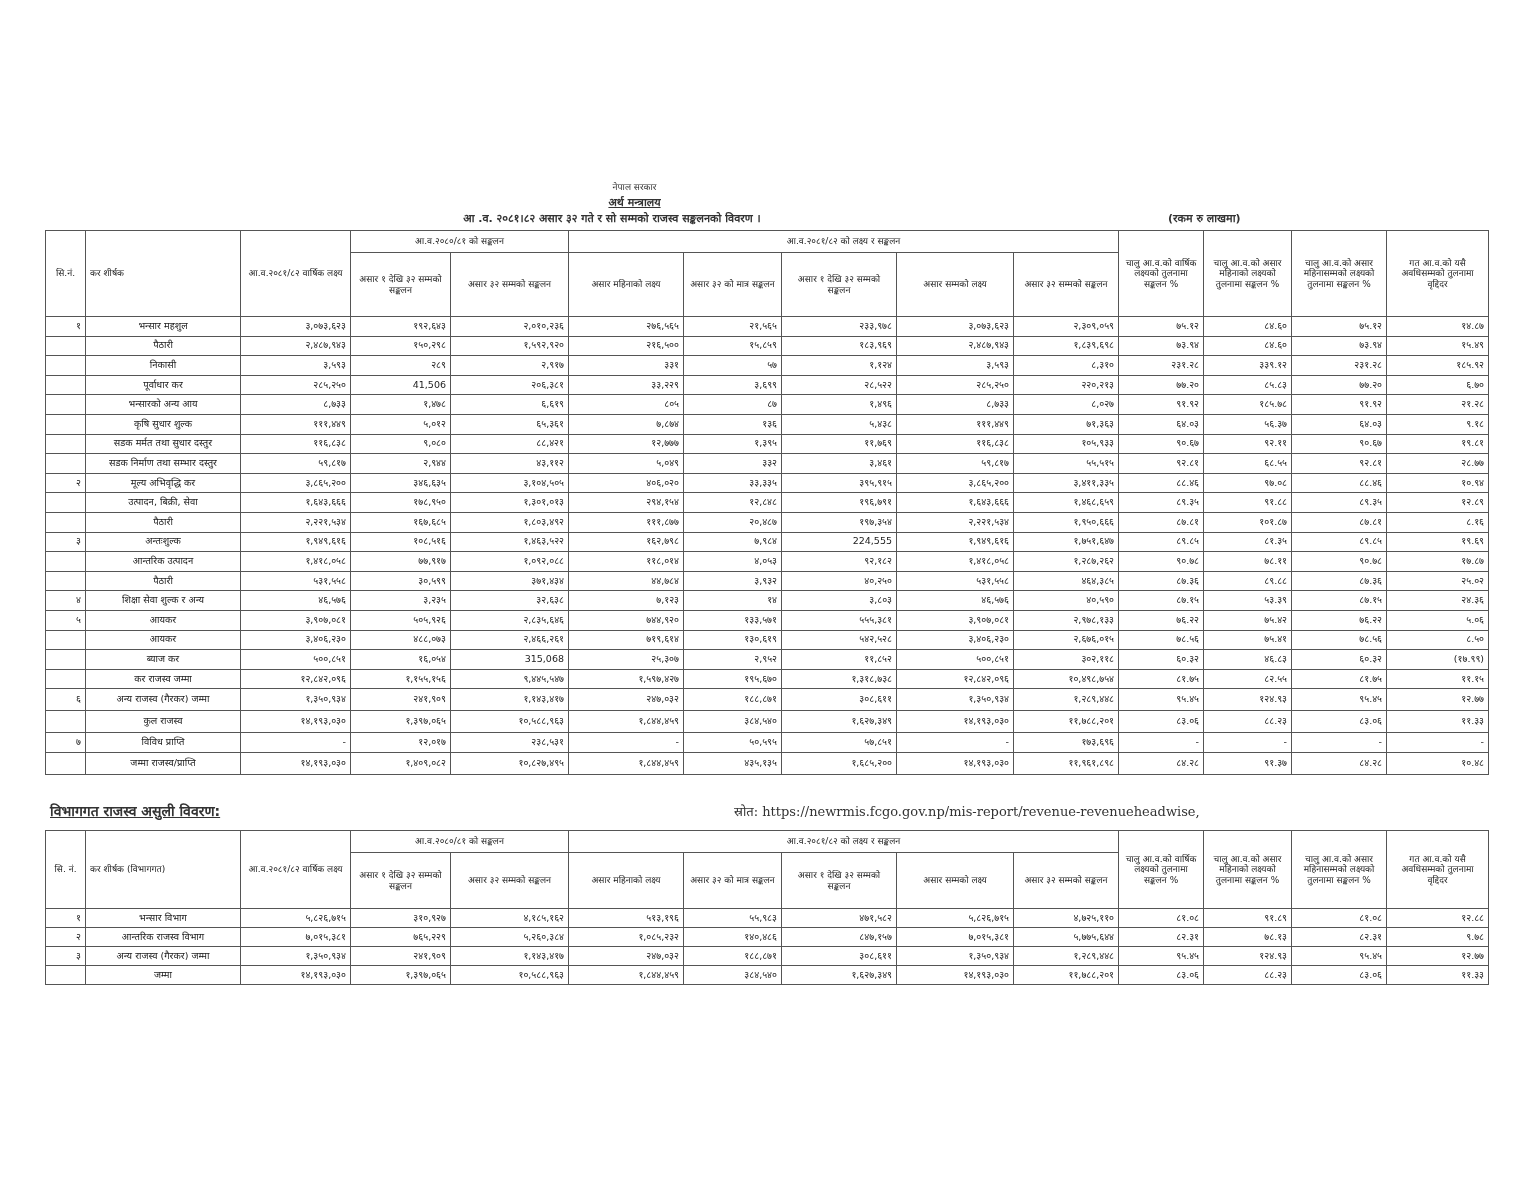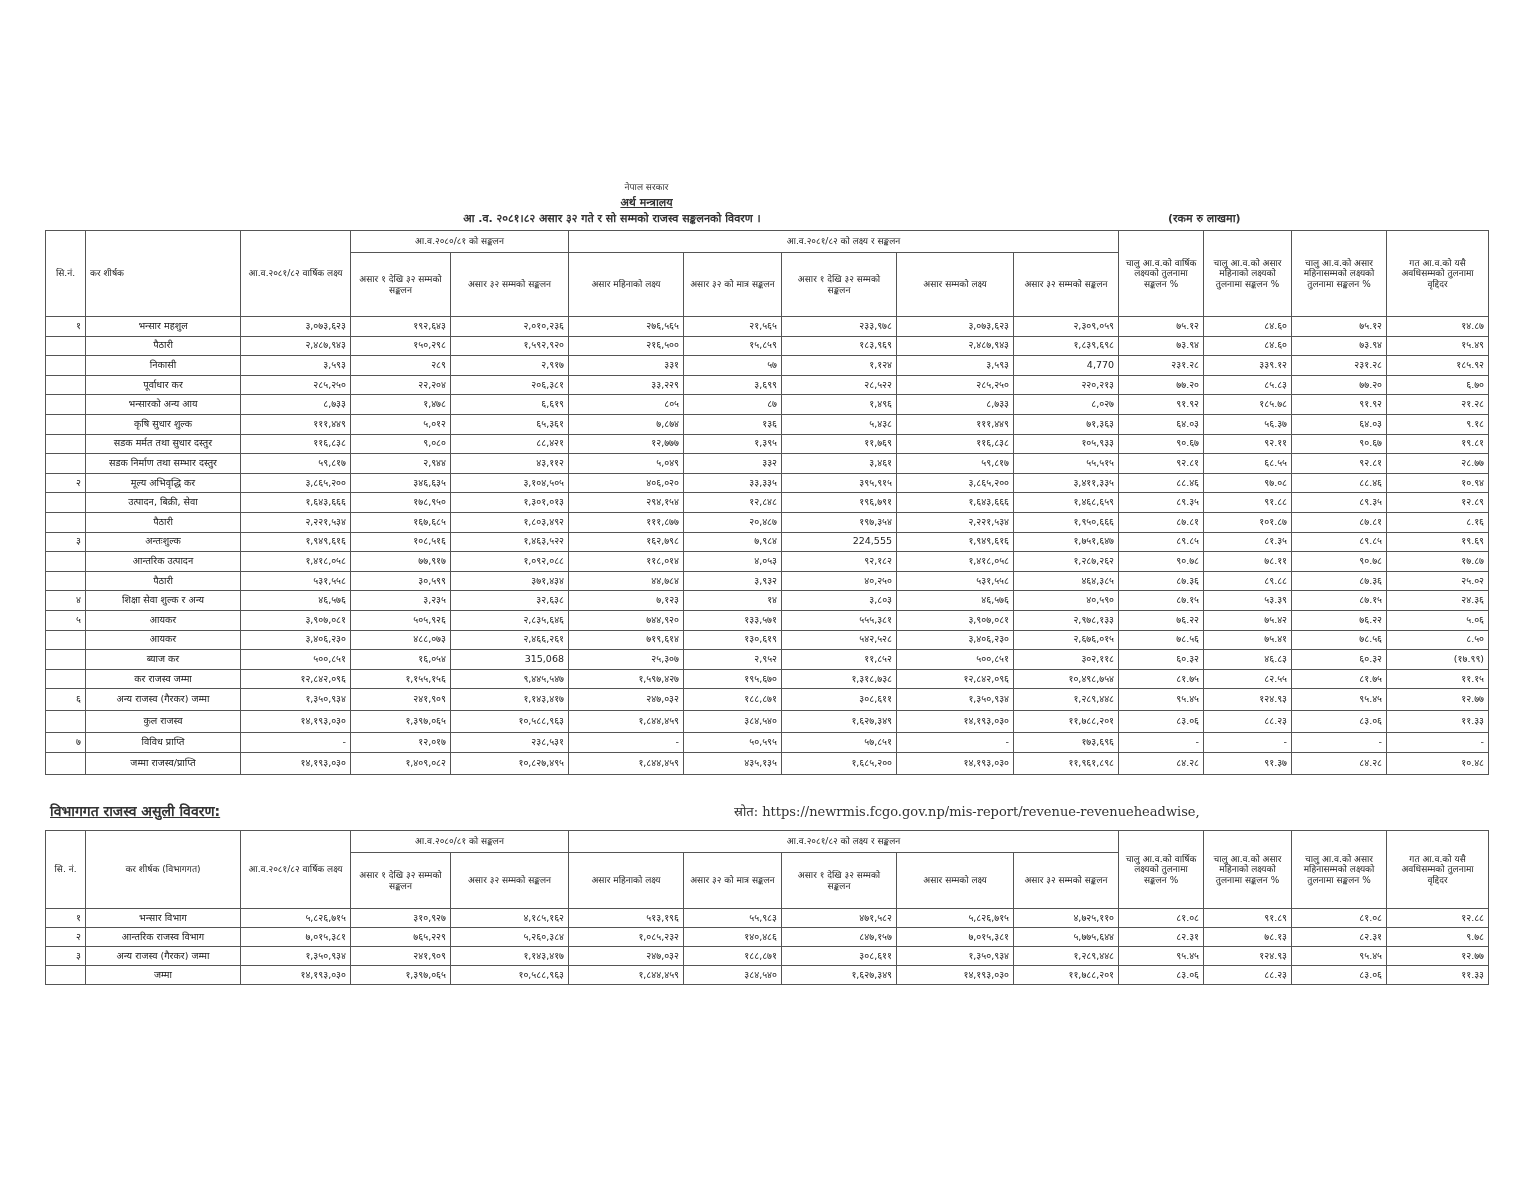--- a/index.html
+++ b/index.html
@@ -1,17 +1,17 @@
 <!DOCTYPE html>
 <html><head>
 <meta charset="utf-8">
 <style>
   html,body{margin:0;padding:0;background:#ffffff;}
   body{width:1536px;height:1187px;position:relative;overflow:hidden;font-family:"DejaVu Sans",sans-serif;color:#222;}
-  .hdr{position:absolute;left:16px;width:1261px;text-align:center;font-size:10px;color:#333;}
+  .hdr{position:absolute;left:4px;width:1261px;text-align:center;font-size:10px;color:#333;}
   #h1{top:180px;font-size:9px;}
   #h2{top:194px;font-size:11px;font-weight:bold;text-decoration:underline;}
   #h3{top:210px;font-size:11px;font-weight:bold;left:0;width:1224px;}
   #unit{position:absolute;top:210px;left:1168px;font-size:11px;font-weight:bold;color:#333;}
   table{border-collapse:collapse;position:absolute;table-layout:fixed;}
   td,th{border:1.5px solid #555;font-size:9.5px;padding:0 4px;line-height:1.15;color:#222;overflow:hidden;white-space:nowrap;}
   th{font-weight:normal;text-align:center;white-space:normal;font-size:9px;}
   td.num{text-align:right;}
   td.sn{text-align:right;}
   td.lbl{text-align:center;}
@@ -106,31 +106,31 @@
       <tr>
         <td class="sn"></td>
         <td class="lbl">निकासी</td>
         <td class="num">३,५९३</td>
         <td class="num">२८९</td>
         <td class="num">२,९१७</td>
         <td class="num">३३१</td>
         <td class="num">५७</td>
         <td class="num">१,१२४</td>
         <td class="num">३,५९३</td>
-        <td class="num">4,770</td>
+        <td class="num">८,३१०</td>
         <td class="num">२३१.२८</td>
         <td class="num">३३९.१२</td>
         <td class="num">२३१.२८</td>
         <td class="num">१८५.९२</td>
       </tr>
       <tr>
         <td class="sn"></td>
         <td class="lbl">पूर्वाधार कर</td>
         <td class="num">२८५,२५०</td>
-        <td class="num">२२,२०४</td>
+        <td class="num">41,506</td>
         <td class="num">२०६,३८१</td>
         <td class="num">३३,२२९</td>
         <td class="num">३,६९९</td>
         <td class="num">२८,५२२</td>
         <td class="num">२८५,२५०</td>
         <td class="num">२२०,२१३</td>
         <td class="num">७७.२०</td>
         <td class="num">८५.८३</td>
         <td class="num">७७.२०</td>
         <td class="num">६.७०</td>
@@ -458,21 +458,21 @@
       <col style="width:117px">
       <col style="width:105px">
     <col style="width:85px">
       <col style="width:88px">
       <col style="width:95px">
       <col style="width:102px">
   </colgroup>
   <thead>
     <tr style="height:22px">
       <th rowspan="2">सि. नं.</th>
-      <th rowspan="2" style="text-align:center">कर शीर्षक (विभागगत)</th>
+      <th rowspan="2" style="text-align:left">कर शीर्षक (विभागगत)</th>
       <th rowspan="2">आ.व.२०८१/८२ वार्षिक लक्ष्य</th>
       <th colspan="2">आ.व.२०८०/८१ को सङ्कलन</th>
       <th colspan="5">आ.व.२०८१/८२ को लक्ष्य र सङ्कलन</th>
       <th rowspan="2">चालु आ.व.को वार्षिक लक्ष्यको तुलनामा सङ्कलन %</th>
       <th rowspan="2">चालु आ.व.को असार महिनाको लक्ष्यको तुलनामा सङ्कलन %</th>
       <th rowspan="2">चालु आ.व.को असार महिनासम्मको लक्ष्यको तुलनामा सङ्कलन %</th>
       <th rowspan="2">गत आ.व.को यसै अवधिसम्मको तुलनामा वृद्दिदर</th>
     </tr>
     <tr style="height:56px">
       <th>असार १ देखि ३२ सम्मको सङ्कलन</th>

